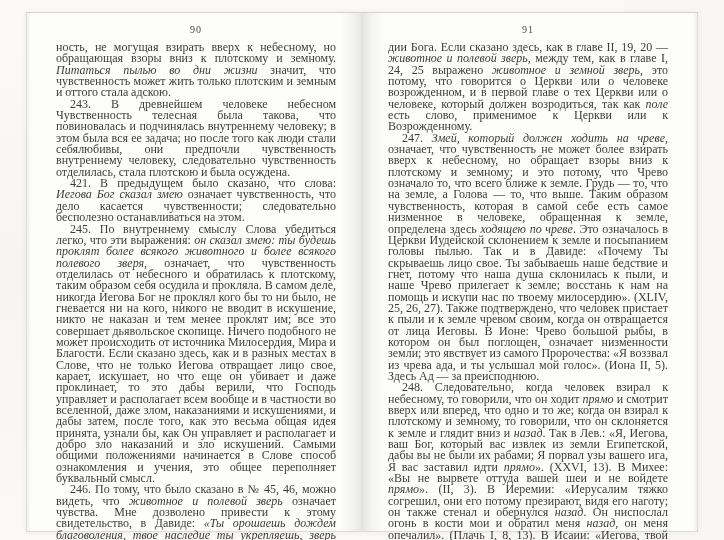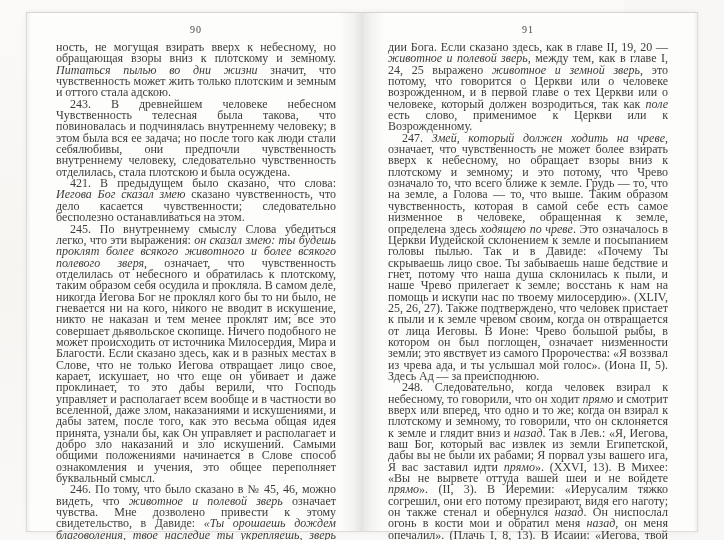--- a/index.html
+++ b/index.html
@@ -103,21 +103,21 @@
 <div class="photo">
   <div class="book">
     <div class="edge-left"></div>
     <div class="edge-right"></div>
     <div class="spread">
       <div class="page left">
         <span class="page-number">90</span>
         <div class="page-text">
             <p class="para"><span>ность, не могущая взирать вверх к небесному, но обращающая взоры вниз к плотскому и земному. </span><span class="it">Питаться пылью во дни жизни</span><span> значит, что чувственность может жить только плотским и земным и оттого стала адскою.</span></p>
             <p class="para indent"><span>243. В древнейшем человеке небесном Чувственность телесная была такова, что повиновалась и подчинялась внутреннему человеку; в этом была вся ее задача; но после того как люди стали себялюбивы, они предпочли чувственность внутреннему человеку, следовательно чувственность отделилась, стала плотскою и была осуждена.</span></p>
-            <p class="para indent"><span>421. В предыдущем было сказано, что слова: </span><span class="it">Иегова Бог сказал змею</span><span> сказано чувственность, что дело касается чувственности; следовательно бесполезно останавливаться на этом.</span></p>
+            <p class="para indent"><span>421. В предыдущем было сказано, что слова: </span><span class="it">Иегова Бог сказал змею</span><span> означает чувственность, что дело касается чувственности; следовательно бесполезно останавливаться на этом.</span></p>
             <p class="para indent"><span>245. По внутреннему смыслу Слова убедиться легко, что эти выражения: </span><span class="it">он сказал змею: ты будешь проклят более всякого животного и более всякого полевого зверя</span><span>, означает, что чувственность отделилась от небесного и обратилась к плотскому, таким образом себя осудила и прокляла. В самом деле, никогда Иегова Бог не проклял кого бы то ни было, не гневается ни на кого, никого не вводит в искушение, никто не наказан и тем менее проклят им; все это совершает дьявольское скопище. Ничего подобного не может происходить от источника Милосердия, Мира и Благости. Если сказано здесь, как и в разных местах в Слове, что не только Иегова отвращает лицо свое, карает, искушает, но что еще он убивает и даже проклинает, то это дабы верили, что Господь управляет и располагает всем вообще и в частности во вселенной, даже злом, наказаниями и искушениями, и дабы затем, после того, как это весьма общая идея принята, узнали бы, как Он управляет и располагает и добро зло наказаний и зло искушений. Самыми общими положениями начинается в Слове способ ознакомления и учения, это общее переполняет буквальный смысл.</span></p>
             <p class="para indent"><span>246. По тому, что было сказано в № 45, 46, можно видеть, что </span><span class="it">животное и полевой зверь</span><span> означает чувства. Мне дозволено привести к этому свидетельство, в Давиде: </span><span class="it">«Ты орошаешь дождем благоволения, твое наследие ты укрепляешь, зверь будет в нем обитать»</span><span>. (LXVIII, 10, 11). Полевой зверь там принят за чувство добра, оно будет жить в насле-</span></p>
           </div>
       </div>
       <div class="page right">
         <span class="page-number">91</span>
         <div class="page-text">
             <p class="para"><span>дии Бога. Если сказано здесь, как в главе II, 19, 20 — </span><span class="it">животное и полевой зверь</span><span>, между тем, как в главе I, 24, 25 выражено </span><span class="it">животное и земной зверь</span><span>, это потому, что говорится о Церкви или о человеке возрожденном, и в первой главе о тех Церкви или о человеке, который должен возродиться, так как </span><span class="it">поле</span><span> есть слово, применимое к Церкви или к Возрожденному.</span></p>
             <p class="para indent"><span>247. </span><span class="it">Змей, который должен ходить на чреве</span><span>, означает, что чувственность не может более взирать вверх к небесному, но обращает взоры вниз к плотскому и земному; и это потому, что Чрево означало то, что всего ближе к земле. Грудь — то, что на земле, а Голова — то, что выше. Таким образом чувственность, которая в самой себе есть самое низменное в человеке, обращенная к земле, определена здесь </span><span class="it">ходящею по чреве</span><span>. Это означалось в Церкви Иудейской склонением к земле и посыпанием головы пылью. Так и в Давиде: «Почему Ты скрываешь лицо свое. Ты забываешь наше бедствие и гнет, потому что наша душа склонилась к пыли, и наше Чрево прилегает к земле; восстань к нам на помощь и искупи нас по твоему милосердию». (XLIV, 25, 26, 27). Также подтверждено, что человек пристает к пыли и к земле чревом своим, когда он отвращается от лица Иеговы. В Ионе: Чрево большой рыбы, в котором он был поглощен, означает низменности земли; это явствует из самого Пророчества: «Я воззвал из чрева ада, и ты услышал мой голос». (Иона II, 5). Здесь Ад — за преисподнюю.</span></p>
             <p class="para indent"><span>248. Следовательно, когда человек взирал к небесному, то говорили, что он ходит </span><span class="it">прямо</span><span> и смотрит вверх или вперед, что одно и то же; когда он взирал к плотскому и земному, то говорили, что он склоняется к земле и глядит вниз и </span><span class="it">назад</span><span>. Так в Лев.: «Я, Иегова, ваш Бог, который вас извлек из земли Египетской, дабы вы не были их рабами; Я порвал узы вашего ига, Я вас заставил идти </span><span class="it">прямо</span><span>». (XXVI, 13). В Михее: «Вы не вырвете оттуда вашей шеи и не войдете </span><span class="it">прямо</span><span>». (II, 3). В Иеремии: «Иерусалим тяжко согрешил, они его потому презирают, видя его наготу; он также стенал и обернулся </span><span class="it">назад</span><span>. Он ниспослал огонь в кости мои и обратил меня </span><span class="it">назад</span><span>, он меня опечалил». (Плачь I, 8, 13). В Исаии: «Иегова, твой Искупитель, обращающий мудрых назад и делающий их науку — </span><span class="it">безумием</span><span>». (XLIV, 24, 25).</span></p>

